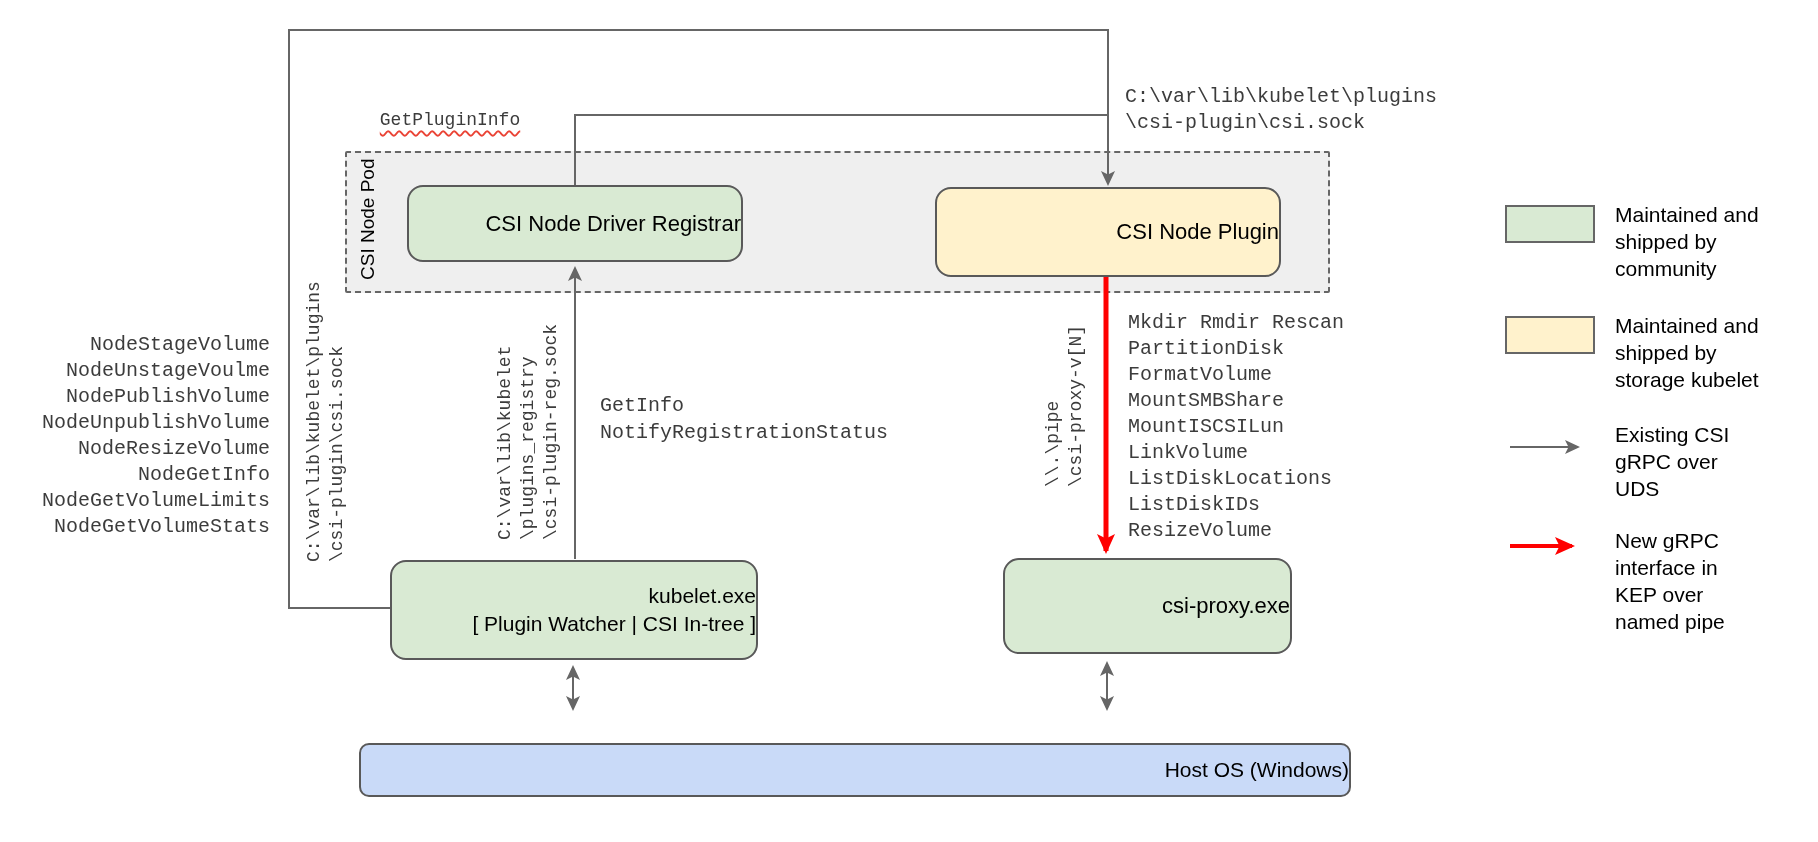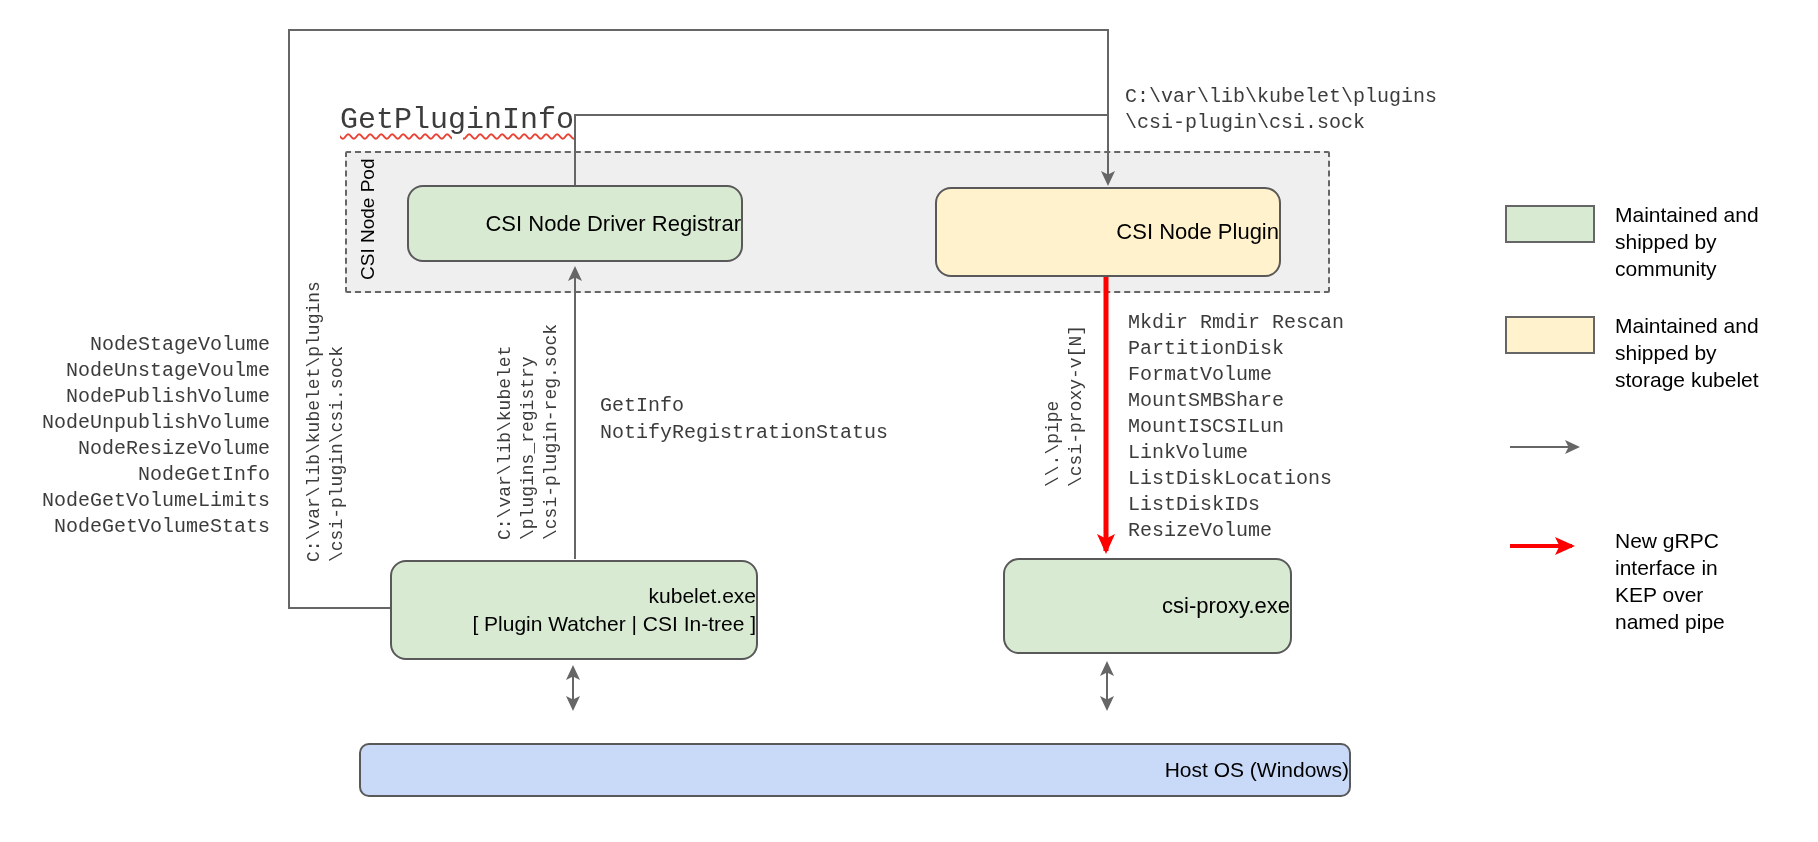--- a/index.html
+++ b/index.html
@@ -26,21 +26,21 @@
   
   .mono{
     position:absolute;font-family:"Liberation Mono","DejaVu Sans Mono",monospace;
     color:#3c3c3c;font-size:20px;line-height:26px;white-space:nowrap;z-index:4;
   }
   #node-apis{left:20px;top:332px;width:250px;text-align:right;}
   #proxy-calls{left:1128px;top:310px;}
   #registration-calls{left:600px;top:392px;line-height:27px;}
   #csi-sock-path{left:1125px;top:84px;}
   #get-plugin-info{
-    left:340px;top:107px;width:220px;text-align:right;font-size:30px;
+    left:340px;top:107px;width:220px;text-align:center;font-size:18px;
     text-decoration:underline wavy #ea4335;text-decoration-thickness:2px;text-underline-offset:5px;
   }
   
   .vlabel{
     position:absolute;font-family:"Liberation Mono","DejaVu Sans Mono",monospace;
     color:#3c3c3c;font-size:18px;line-height:23px;white-space:nowrap;
     transform:rotate(-90deg);transform-origin:0 0;z-index:4;
   }
   #vlabel-plugin-sock{left:303px;top:562px;}
   #vlabel-registry-sock{left:494px;top:540px;}
@@ -167,20 +167,25 @@
   <div class="legend-swatch" id="legend-swatch-vendor" style="background: rgb(255, 242, 204);"></div>
   <div class="legend-text" id="legend-text-vendor">
       <div>Maintained and</div>
       <div>shipped by</div>
       <div>storage kubelet</div>
     </div>
 
   <svg class="legend-arrow" id="legend-arrow-existing" width="90" height="22">
     <path d="M4 11 L72 11" fill="none" stroke="#666666" stroke-width="2" marker-end="url(#arrow-gray)"></path>
   </svg>
+  <div class="legend-text" id="legend-text-existing">
+      <div>Existing CSI</div>
+      <div>gRPC over</div>
+      <div>UDS</div>
+    </div>
 
   <svg class="legend-arrow" id="legend-arrow-new" width="90" height="22">
     <path d="M4 11 L66 11" fill="none" stroke="#ff0000" stroke-width="4" marker-end="url(#arrow-red)"></path>
   </svg>
   <div class="legend-text" id="legend-text-new">
       <div>New gRPC</div>
       <div>interface in</div>
       <div>KEP over</div>
       <div>named pipe</div>
     </div>

